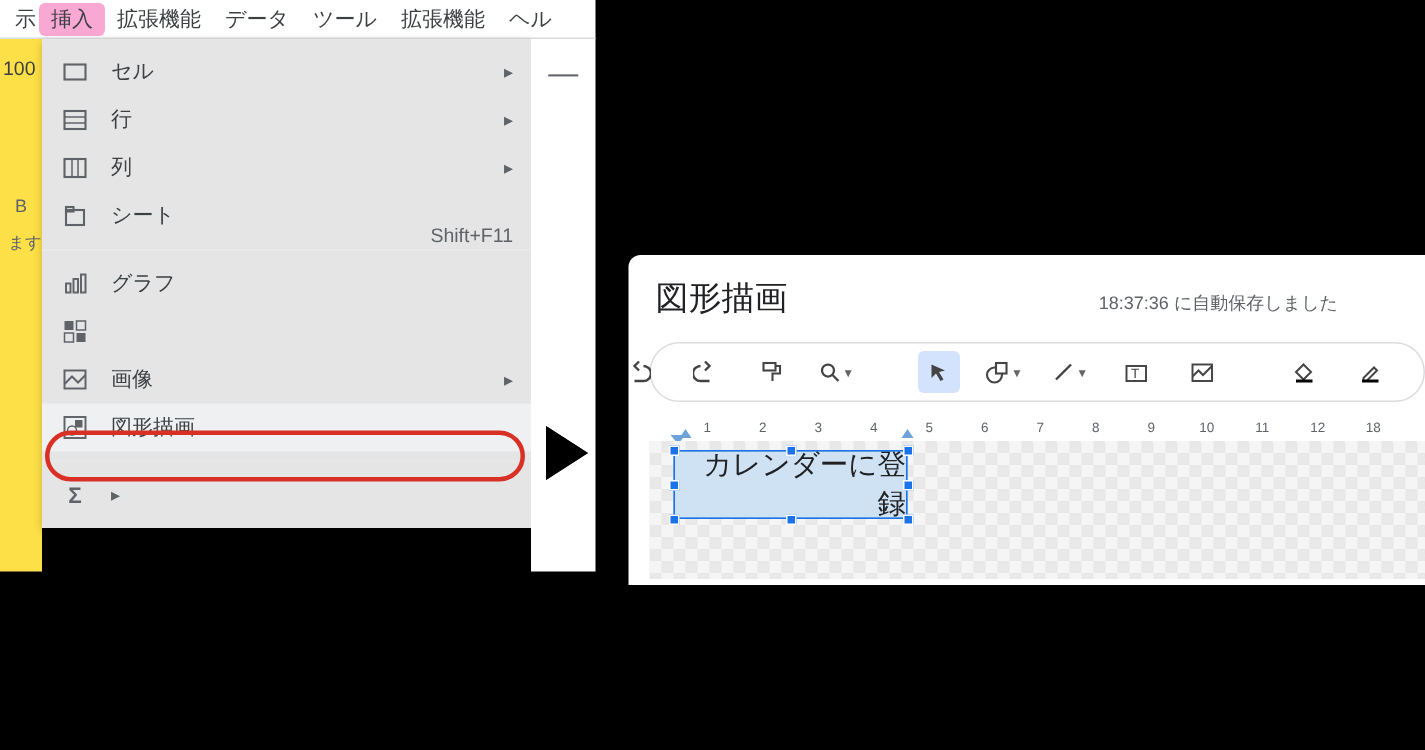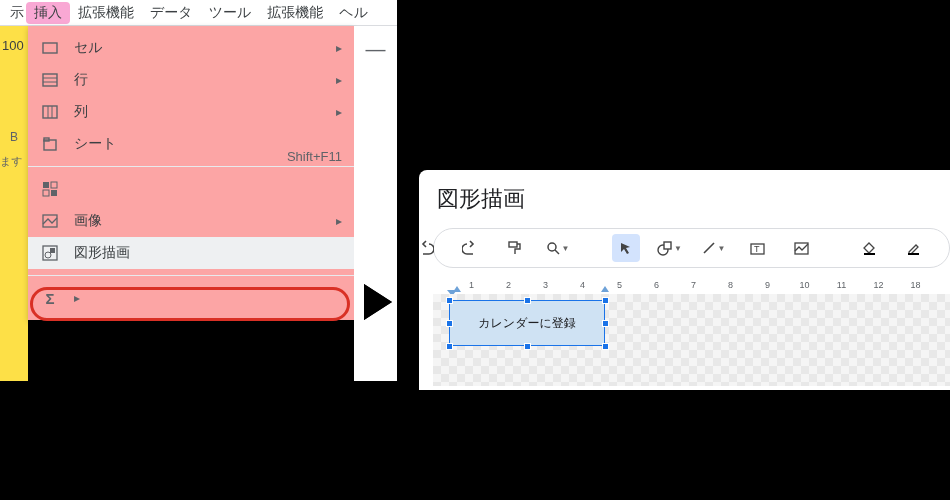--- a/index.html
+++ b/index.html
@@ -8,23 +8,23 @@
   
   .sheets-panel { position: absolute; left: 0; top: 0; width: 397px; background: #fff; }
   .menubar { display: flex; align-items: center; height: 26px; padding: 0 2px; border-bottom: 1px solid #dadce0; font-size: 14px; color: #3c4043; }
   .menubar span { padding: 2px 8px; border-radius: 4px; cursor: default; }
   .menubar span.active { background: #f9a8d4; }
   .menubar-leading { width: 24px; overflow: hidden; padding-left: 4px; }
 
   .left-strip { position: absolute; left: 0; top: 26px; width: 28px; background: #fde047; height: 355px;}
   .left-strip .zoom { font-size: 13px; color: #3c4043; padding: 12px 0 0 2px; height:44px;}
   .left-strip .colhead { font-size: 12px; color:#5f6368; text-align:center; margin-top:60px;}
-  .left-strip .colhead2 { font-size: 11px; color:#5f6368; text-align:left; margin-top:10px;}
-
-  .dropdown { position: absolute; left: 28px; top: 26px; width: 326px; background: #fca5a5; box-shadow: 0 2px 6px rgba(0,0,0,.2); padding: 6px 0; font-size: 14px; color:#3c4043;}
+  .left-strip .colhead2 { font-size: 11px; color:#5f6368; text-align:right; margin-top:10px;}
+
+  .dropdown { position: absolute; left: 28px; top: 26px; width: 326px; background: #e5e5e5; box-shadow: 0 2px 6px rgba(0,0,0,.2); padding: 6px 0; font-size: 14px; color:#3c4043;}
   .dropdown .item { display:flex; align-items:center; height:32px; padding:0 12px; position:relative;}
   .dropdown .item.highlight { background:#eef0f2;}
   .dropdown .sep { height:1px; background:#e8eaed; margin:6px 0;}
   .dropdown .ico { width:20px; height:20px; margin-right:14px; display:flex;align-items:center;justify-content:center;}
   .dropdown .label { flex:1;}
   .dropdown .shortcut { color:#5f6368; font-size:13px;margin-top:24px;}
   .dropdown .subarrow { color:#5f6368; font-size:12px;}
   .red-oval { position:absolute; left:30px; top:287px; width:320px; height:34px; border:3px solid #d93025; border-radius:17px; pointer-events:none;}
 
   .mini-col { position:absolute; left:354px; top:26px; width:43px; background:#fff; height:355px;}
@@ -55,21 +55,21 @@
 
   .checker{position:absolute;left:0;top:18px;right:0;bottom:0;
     background-image:
       linear-gradient(45deg,#e8e8e8 25%,transparent 25%),
       linear-gradient(-45deg,#e8e8e8 25%,transparent 25%),
       linear-gradient(45deg,transparent 75%,#e8e8e8 75%),
       linear-gradient(-45deg,transparent 75%,#e8e8e8 75%);
     background-size:16px 16px;
     background-position:0 0,0 8px,8px -8px,-8px 0;
     background-color:#f5f5f5;}
-  .shape{position:absolute;left:16px;top:24px;width:156px;height:46px;background:#cfe2f3;border:1px solid #6fa8dc;display:flex;align-items:center;justify-content:center;font-size:12px;color:#202124;}
+  .shape{position:absolute;left:16px;top:24px;width:156px;height:46px;background:#cfe2f3;border:1px solid #6fa8dc;display:flex;align-items:center;justify-content:center;font-size:19px;color:#202124;text-align:right;}
   .sel-box{position:absolute;border:1px solid #1a73e8;}
   .handle{position:absolute;width:7px;height:7px;background:#1a73e8;border:1px solid #fff;}
 </style>
 </head>
 <body>
 
 <div class="sheets-panel">
   <div class="menubar">
     <span class="menubar-leading">示</span>
     <span class="active">挿入</span>
@@ -128,20 +128,30 @@
         </svg>
       </span>
     <span class="label">シート</span>
     <span class="shortcut">Shift+F11</span>
   </div>
   <div class="sep"></div>
 
   <div class="item">
     <span class="ico">
         <svg width="16" height="16">
+          <rect x="2" y="8" width="3" height="6" fill="none" stroke="#5f6368" stroke-width="1.3"></rect>
+          <rect x="7" y="5" width="3" height="9" fill="none" stroke="#5f6368" stroke-width="1.3"></rect>
+          <rect x="12" y="2" width="3" height="12" fill="none" stroke="#5f6368" stroke-width="1.3"></rect>
+        </svg>
+      </span>
+    <span class="label">グラフ</span>
+  </div>
+  <div class="item">
+    <span class="ico">
+        <svg width="16" height="16">
           <rect x="1" y="1" width="6" height="6" fill="#5f6368"></rect>
           <rect x="9" y="1" width="6" height="6" fill="none" stroke="#5f6368"></rect>
           <rect x="1" y="9" width="6" height="6" fill="none" stroke="#5f6368"></rect>
           <rect x="9" y="9" width="6" height="6" fill="#5f6368"></rect>
         </svg>
       </span>
   </div>
   <div class="item">
     <span class="ico">
         <svg width="16" height="16">
@@ -174,20 +184,23 @@
 
 <div class="mini-col">
   <div class="toolcell">—</div>
 </div>
 
 <div class="big-arrow"></div>
 
 <div class="drawing">
   <div class="drawing-header">
     <div class="drawing-title">図形描画</div>
+    <div class="drawing-status">
+      <span>18:37:36</span><span> に自動保存しました</span>
+    </div>
   </div>
 
   <div class="drawing-toolbar">
     <div class="tbtn ops">
         <span>操作</span>
         <span class="dd">▼</span>
       </div>
     <div class="vsep"></div>
     <div class="tbtn">
         <svg width="16" height="16">

